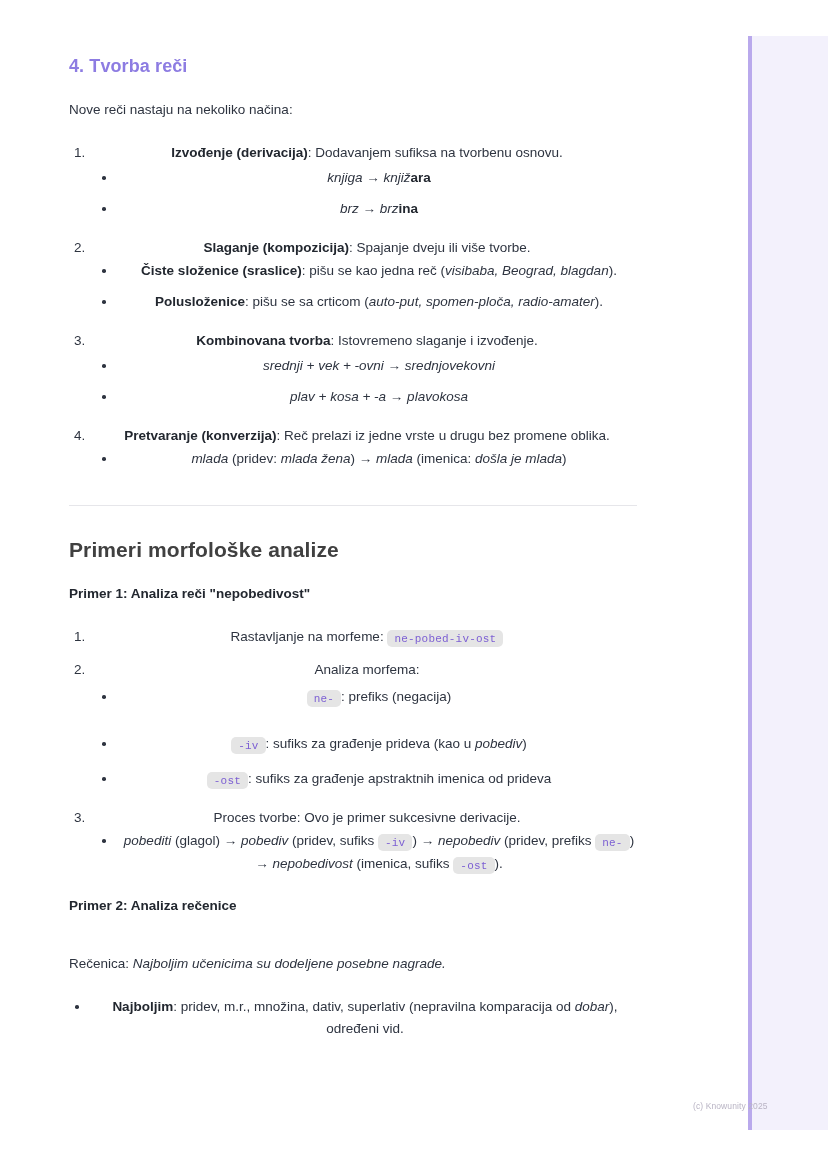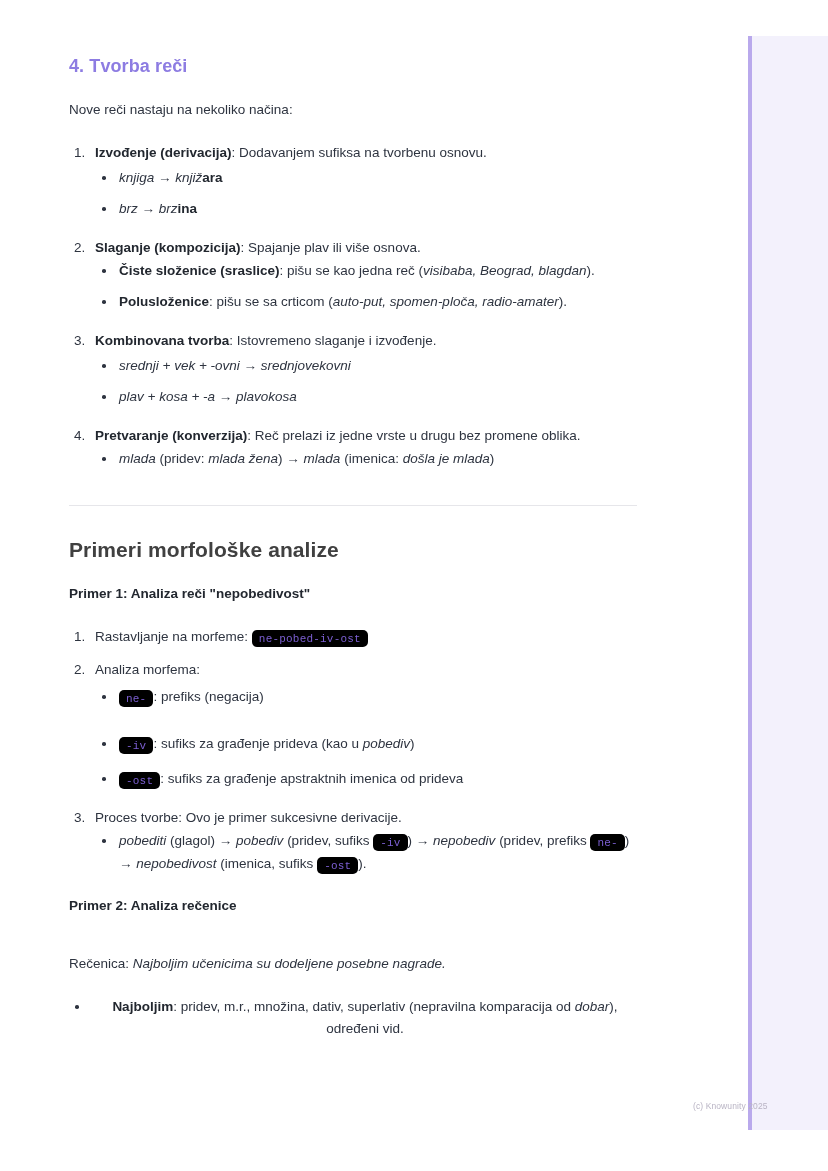--- a/index.html
+++ b/index.html
@@ -93,20 +93,21 @@
     padding: 0;
     counter-reset: oli;
   }
   ol.main-list > li {
     position: relative;
     padding-left: 26px;
     font-size: 13.5px;
     line-height: 21px;
     color: #2e3440;
     counter-increment: oli;
+    text-align: center;
   }
   ol.main-list > li::before {
     content: counter(oli) ".";
     position: absolute;
     left: 5px;
     top: 0;
     color: #2e3440;
     font-size: 13.5px;
     line-height: 21px;
   }
@@ -165,21 +166,21 @@
     border-top: 1px solid #e6e6ea;
     margin: 0;
     width: 568px;
   }
 
   
   code.chip {
     font-family: "Liberation Mono", "DejaVu Sans Mono", monospace;
     font-size: 11px;
     color: #7c5fd3;
-    background: #000000;
+    background: #e5e5e5;
     border-radius: 5px;
     padding: 2.5px 7px;
     white-space: nowrap;
     letter-spacing: .2px;
   }
 
   b, strong { font-weight: bold; color: #22272f; }
   i, em { font-style: italic; }
 
   
@@ -222,21 +223,21 @@
         <div class="sp-10"></div>
         <li>
           <i>brz → brz</i><b>ina</b>
         </li>
       </ul>
     </li>
 
     <div class="sp-18"></div>
 
     <li>
-      <b>Slaganje (kompozicija)</b><span>: Spajanje plav ili više osnova.</span>
+      <b>Slaganje (kompozicija)</b><span>: Spajanje dveju ili više tvorbe.</span>
       <div class="sp-2"></div>
       <ul class="sub-list">
         <li>
           <b>Čiste složenice (sraslice)</b><span>: pišu se kao jedna reč (</span><i>visibaba, Beograd, blagdan</i><span>).</span>
         </li>
         <div class="sp-10"></div>
         <li>
           <b>Polusloženice</b><span>: pišu se sa crticom (</span><i>auto-put, spomen-ploča, radio-amater</i><span>).</span>
         </li>
       </ul>

